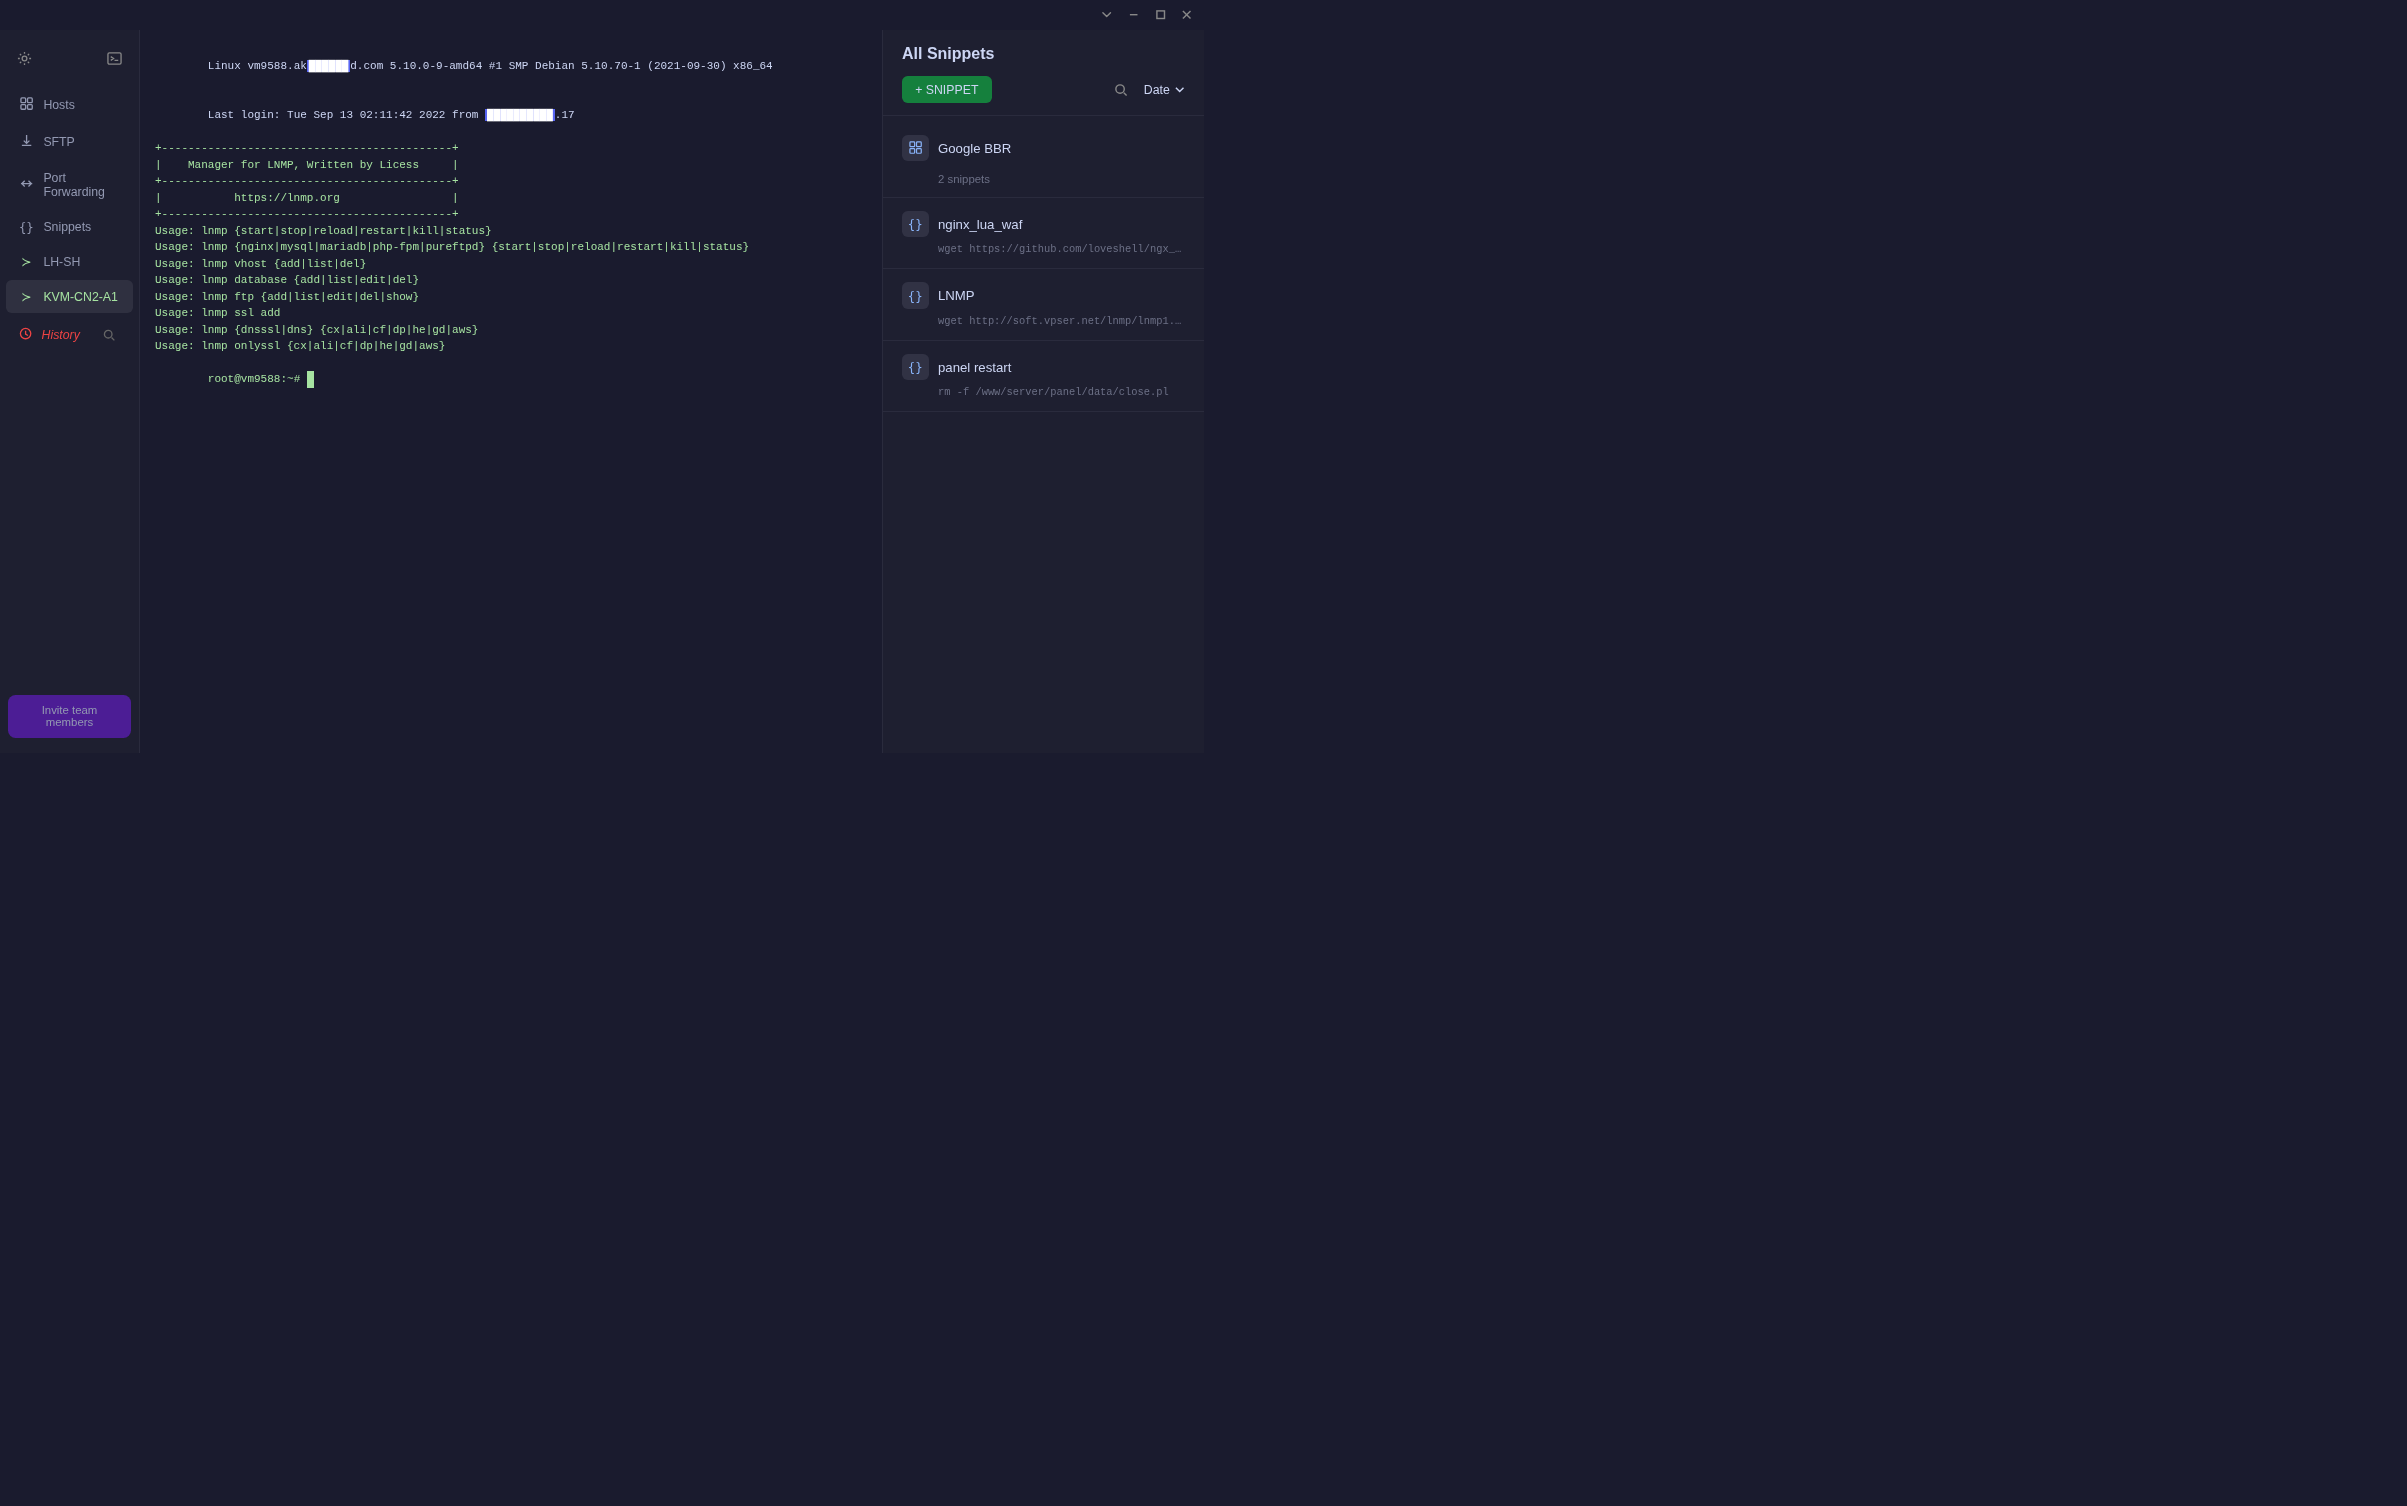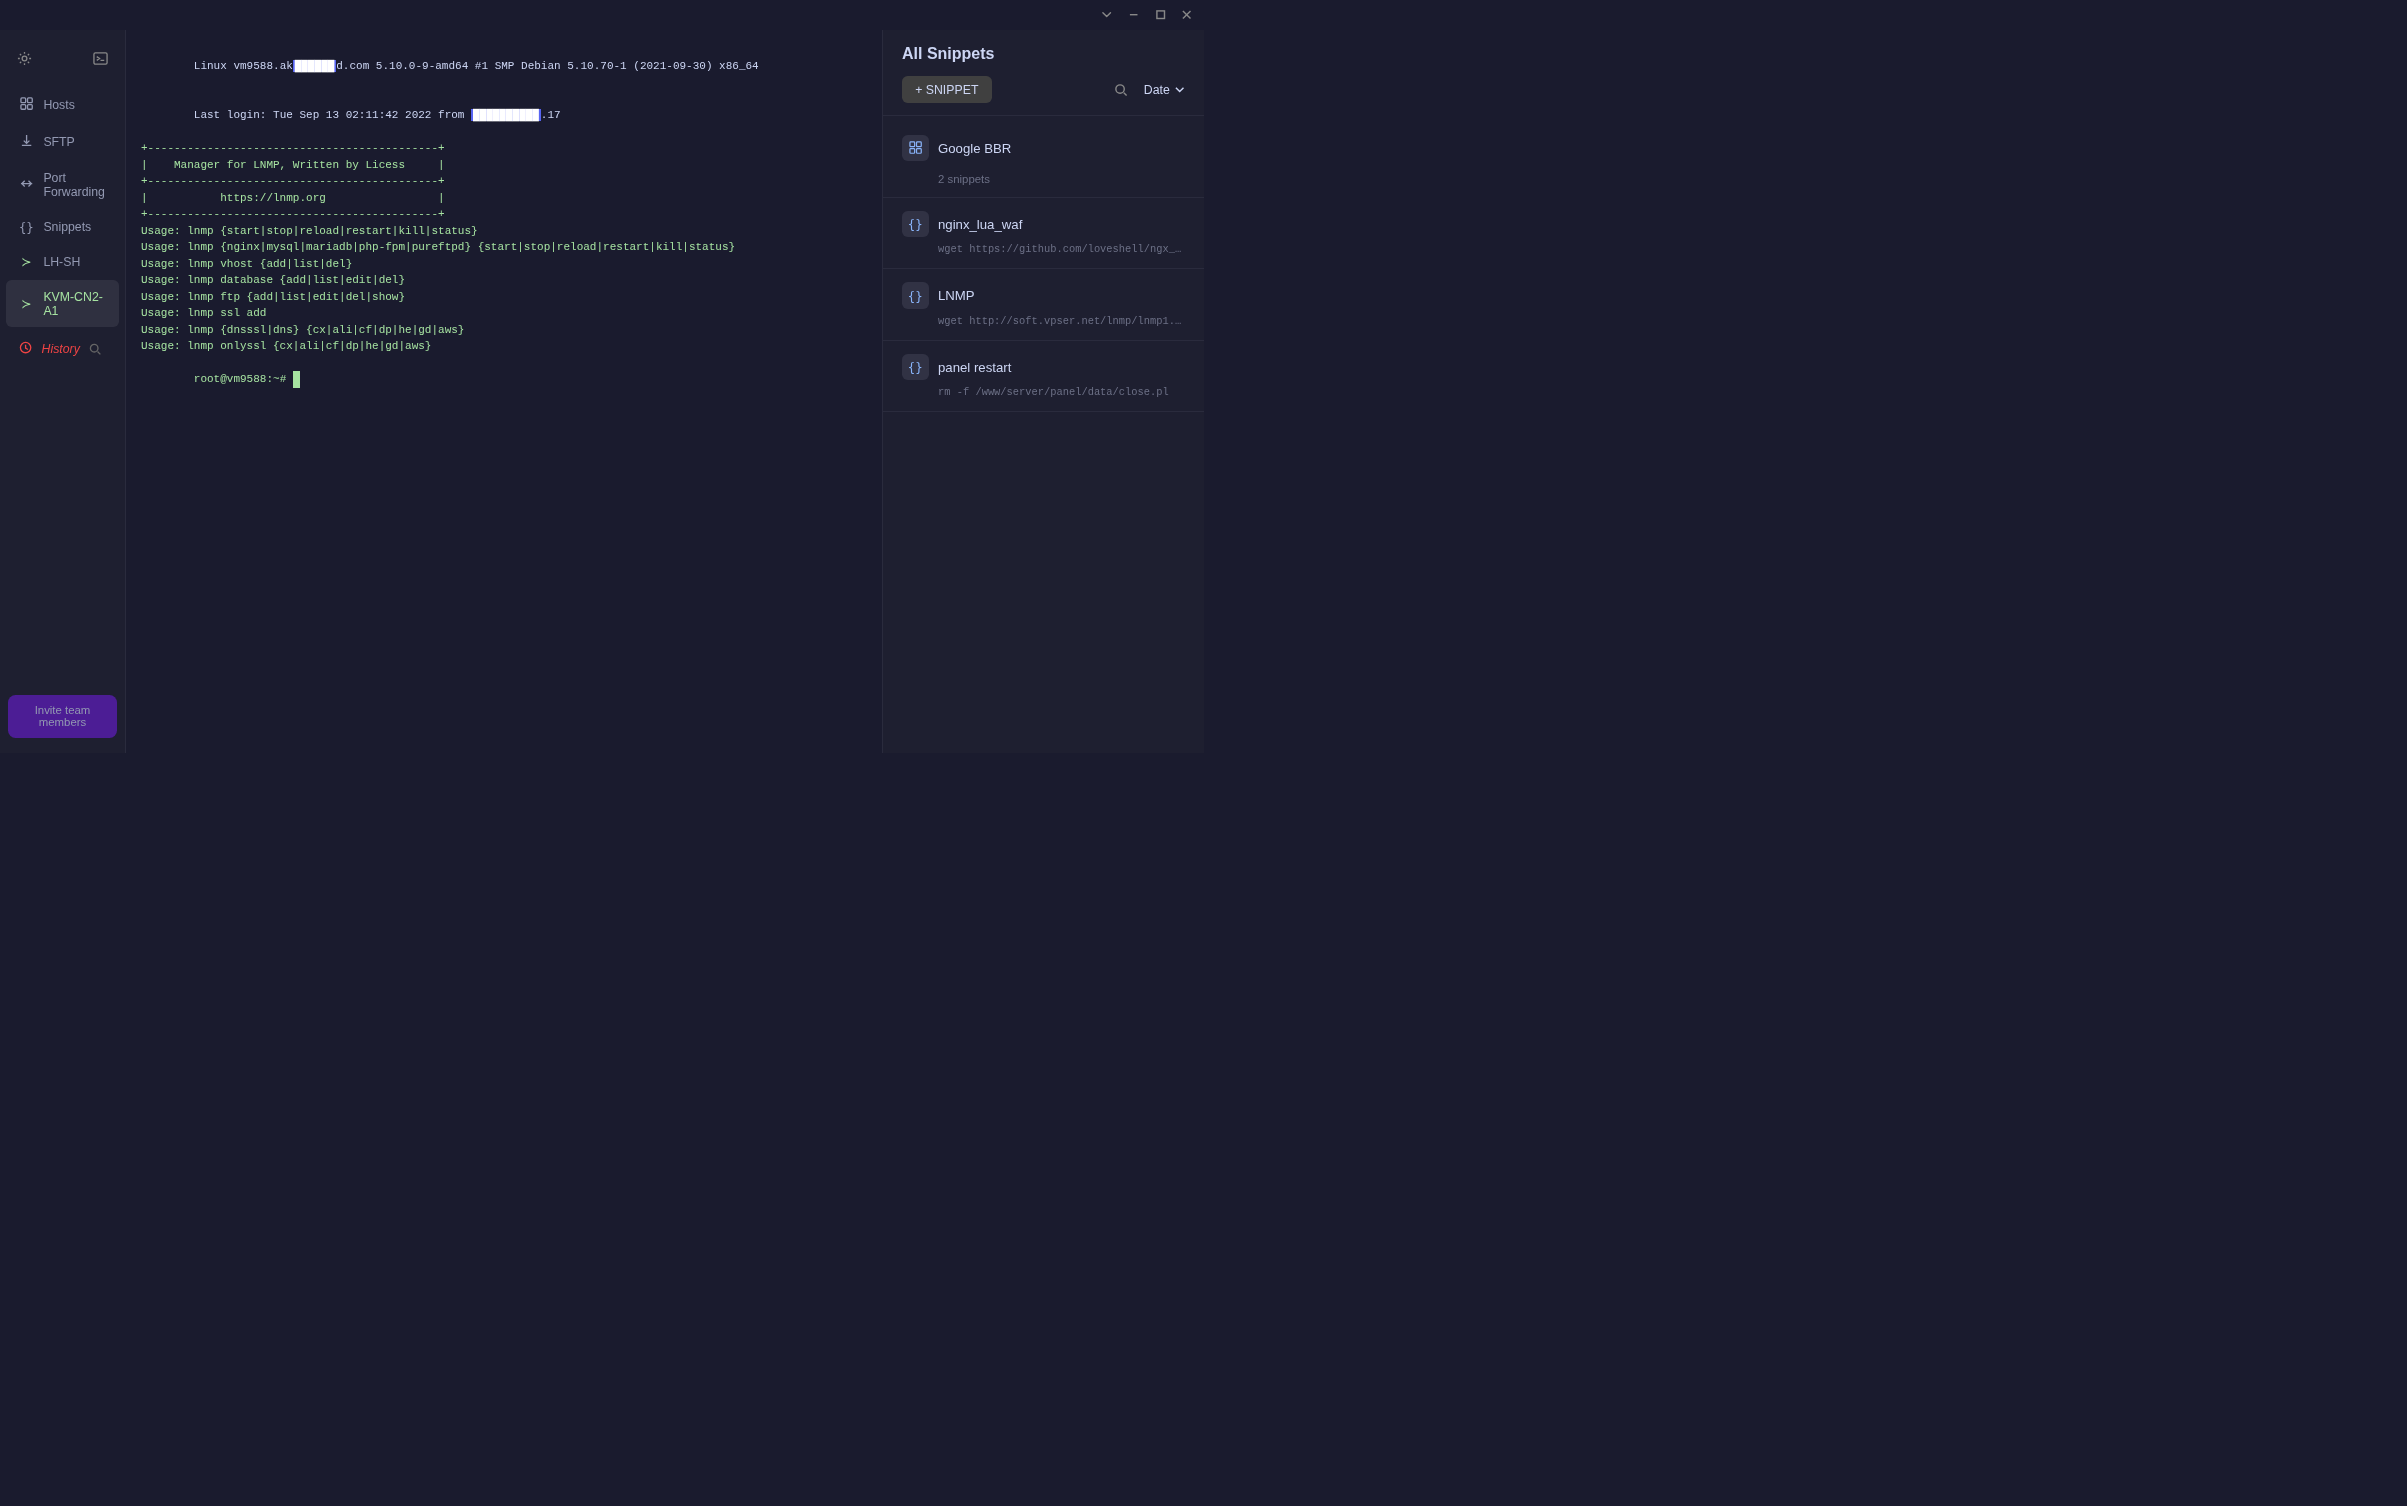--- a/index.html
+++ b/index.html
@@ -39,21 +39,21 @@
 
     
     .app-body {
       display: flex;
       flex: 1;
       overflow: hidden;
     }
 
     
     .sidebar {
-      width: 126px;
+      width: 140px;
       background: #1e1f30;
       display: flex;
       flex-direction: column;
       padding: 7.6px 0;
       flex-shrink: 0;
       border-right: 0.9px solid #2a2b3d;
     }
 
     .sidebar-top {
       display: flex;
@@ -193,21 +193,21 @@
     .snippets-toolbar {
       display: flex;
       align-items: center;
       justify-content: space-between;
     }
 
     .add-snippet-btn {
       display: flex;
       align-items: center;
       gap: 5.7px;
-      background: #404040;
+      background: #15803d;
       border: none;
       color: #cdd6f4;
       padding: 6.6px 13.2px;
       border-radius: 5.7px;
       cursor: pointer;
       font-size: 12.3px;
     }
 
     .snippets-toolbar-right {
       display: flex;

